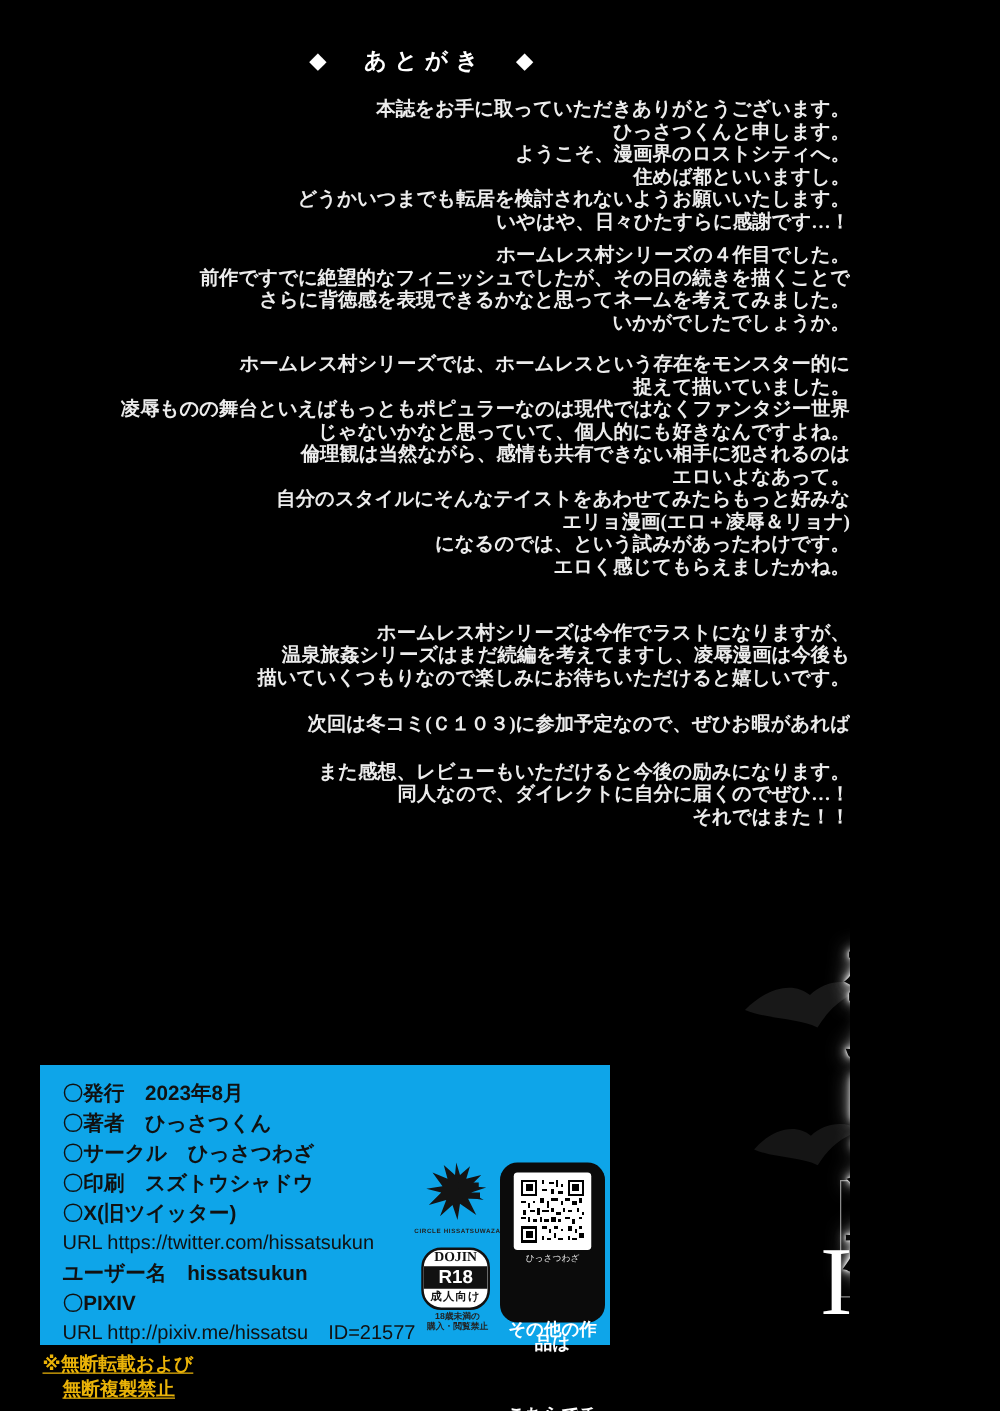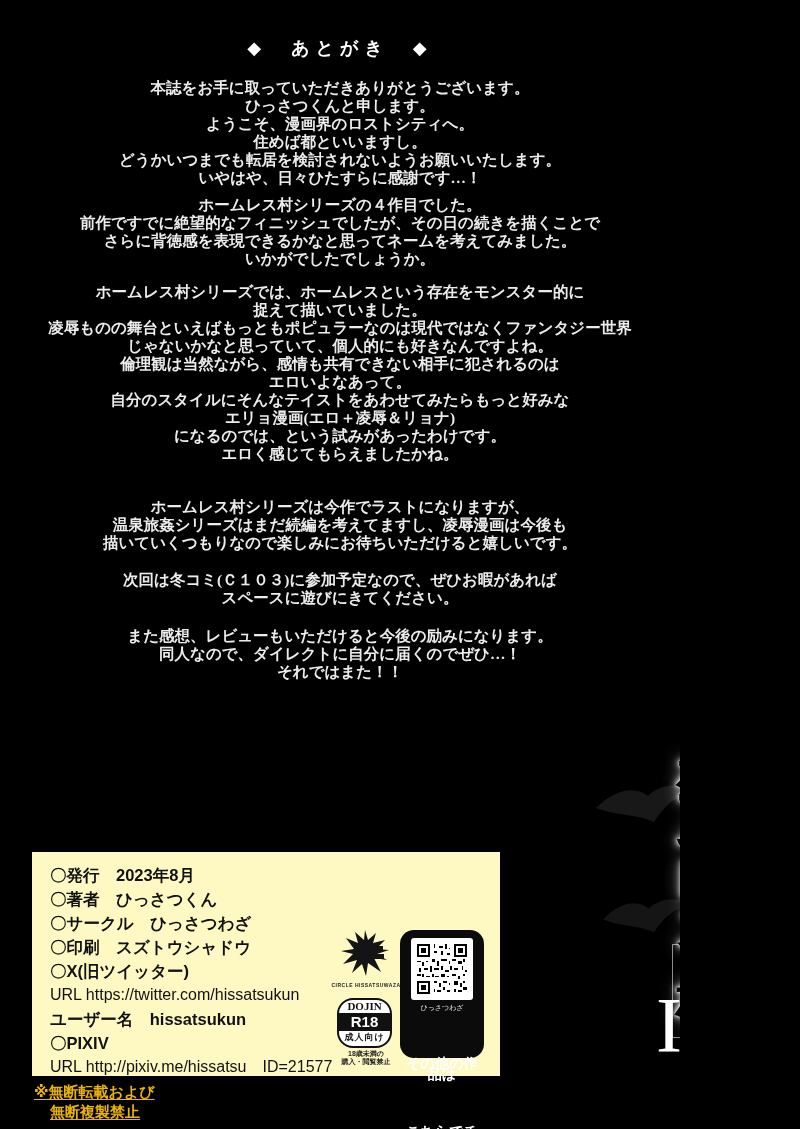--- a/index.html
+++ b/index.html
@@ -5,28 +5,28 @@
   html,body{margin:0;padding:0;background:#000;}
   .page{position:relative;width:680px;height:1129px;background:#000;overflow:hidden;
         font-family:"Liberation Serif","DejaVu Serif",serif;color:#f1f1f1;}
 
   
   .aw-title{position:absolute;top:36px;left:0;width:100%;text-align:center;
             font-size:18px;font-weight:bold;letter-spacing:6px;color:#fff;}
   .aw-body{position:absolute;top:79px;left:0;width:100%;text-align:center;
            font-size:15.5px;font-weight:600;line-height:18px;color:#ececec;}
   .para{margin:0;}
-  .para .line{white-space:nowrap;}
+  .para .line{white-space:nowrap;text-align:right;}
   .p2{margin-top:9px;}  .p3{margin-top:15px;} .p4{margin-top:25px;}
   .p5{margin-top:35px;} .p6{margin-top:19px;} .p7{margin-top:20px;}
   .p8{}
 
   
-  .colophon{position:absolute;left:32px;top:852px;width:456px;height:224px;background:#fef9c3;
-            font-family:"Liberation Sans","DejaVu Sans",sans-serif;color:#111;padding-left:12px;}
+  .colophon{position:absolute;left:32px;top:852px;width:456px;height:224px;background:#0ea5e9;
+            font-family:"Liberation Sans","DejaVu Sans",sans-serif;color:#111;}
   .colo-text{position:absolute;left:18px;top:11px;font-size:16.5px;line-height:24px;
              font-weight:bold;white-space:nowrap;}
   .colo-text .url{font-weight:normal;font-size:16px;}
 
   .circle-logo{position:absolute;left:305px;top:76px;width:58px;height:54px;text-align:center;}
   .circle-logo-caption{position:absolute;left:298px;top:130px;width:72px;text-align:center;
              font-size:5px;font-weight:bold;letter-spacing:.5px;color:#222;}
 
   .rating-badge{position:absolute;left:305px;top:146px;width:55px;height:50px;background:#fff;
                 border:2px solid #111;border-radius:16px;box-sizing:border-box;text-align:center;overflow:hidden;}
@@ -102,21 +102,20 @@
       <div class="line">になるのでは、という試みがあったわけです。</div>
       <div class="line">エロく感じてもらえましたかね。</div>
     </div>
     <div class="para p5">
       <div class="line">ホームレス村シリーズは今作でラストになりますが、</div>
       <div class="line">温泉旅姦シリーズはまだ続編を考えてますし、凌辱漫画は今後も</div>
       <div class="line">描いていくつもりなので楽しみにお待ちいただけると嬉しいです。</div>
     </div>
     <div class="para p6">
       <div class="line">次回は冬コミ(Ｃ１０３)に参加予定なので、ぜひお暇があれば</div>
-      <div class="line">スペースに遊びにきてください。</div>
     </div>
     <div class="para p7">
       <div class="line">また感想、レビューもいただけると今後の励みになります。</div>
       <div class="line">同人なので、ダイレクトに自分に届くのでぜひ…！</div>
     </div>
     <div class="para p8">
       <div class="line">それではまた！！</div>
     </div>
   </div>
 

